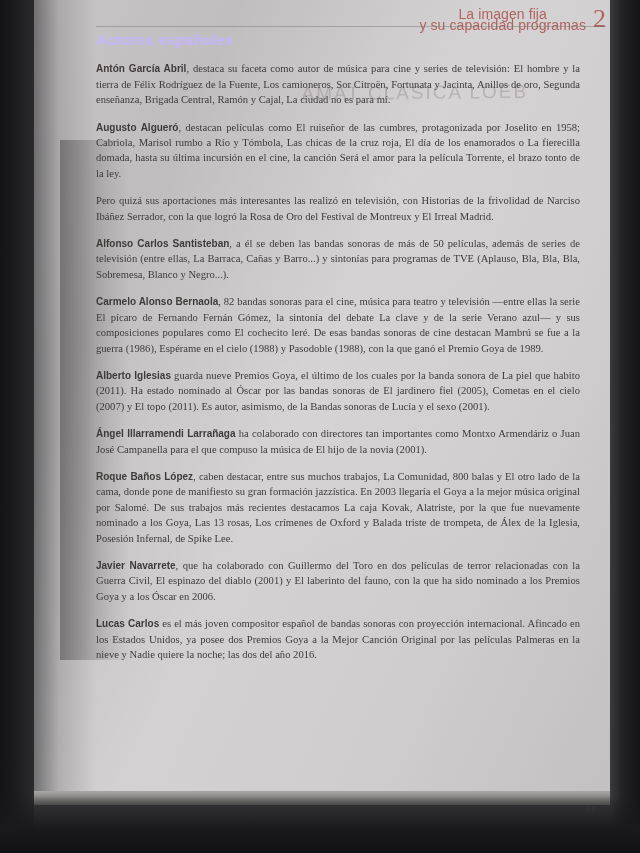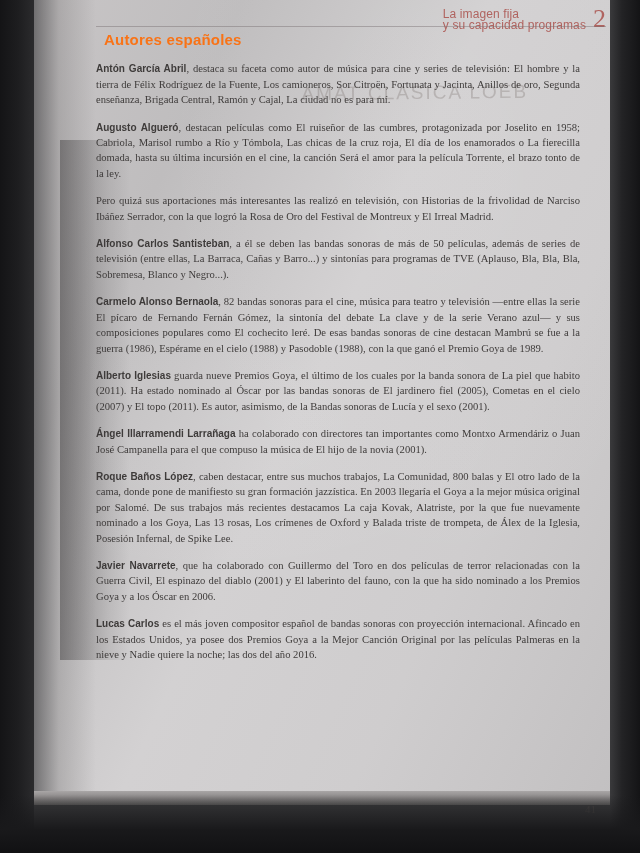--- a/index.html
+++ b/index.html
@@ -92,23 +92,23 @@
   
   .header {
     position: absolute;
     right: 34px;
     top: 6px;
     display: flex;
     align-items: flex-start;
     gap: 7px;
   }
   .header-lines {
-    text-align: left;
+    text-align: center;
     color: #b0635f;
-    font-size: 12px;
+    font-size: 14px;
     line-height: 10.5px;
     padding-top: 3px;
     letter-spacing: .1px;
   }
   .header-num {
     color: #b0635f;
     font-size: 26px;
     line-height: 26px;
     font-weight: 400;
     font-family: "Liberation Serif", serif;
@@ -133,22 +133,22 @@
     line-height: 15.4px;
     font-family: "Liberation Serif", serif;
     text-align: justify;
     z-index: 3;
   }
   .intro { margin-bottom: 18px; }
   h2.section-title {
     font-family: "Liberation Sans", sans-serif;
     font-size: 15px;
     font-weight: bold;
-    color: #f97316;
-    margin: 0 0 14px 8px;
+    color: #c4b5fd;
+    margin: 0 0 14px 0;
     text-align: left;
     letter-spacing: .2px;
   }
   p.para {
     margin: 0 0 12px 0;
   }
   .nm {
     font-family: "Liberation Sans", sans-serif;
     font-weight: bold;
     font-size: 10px;

